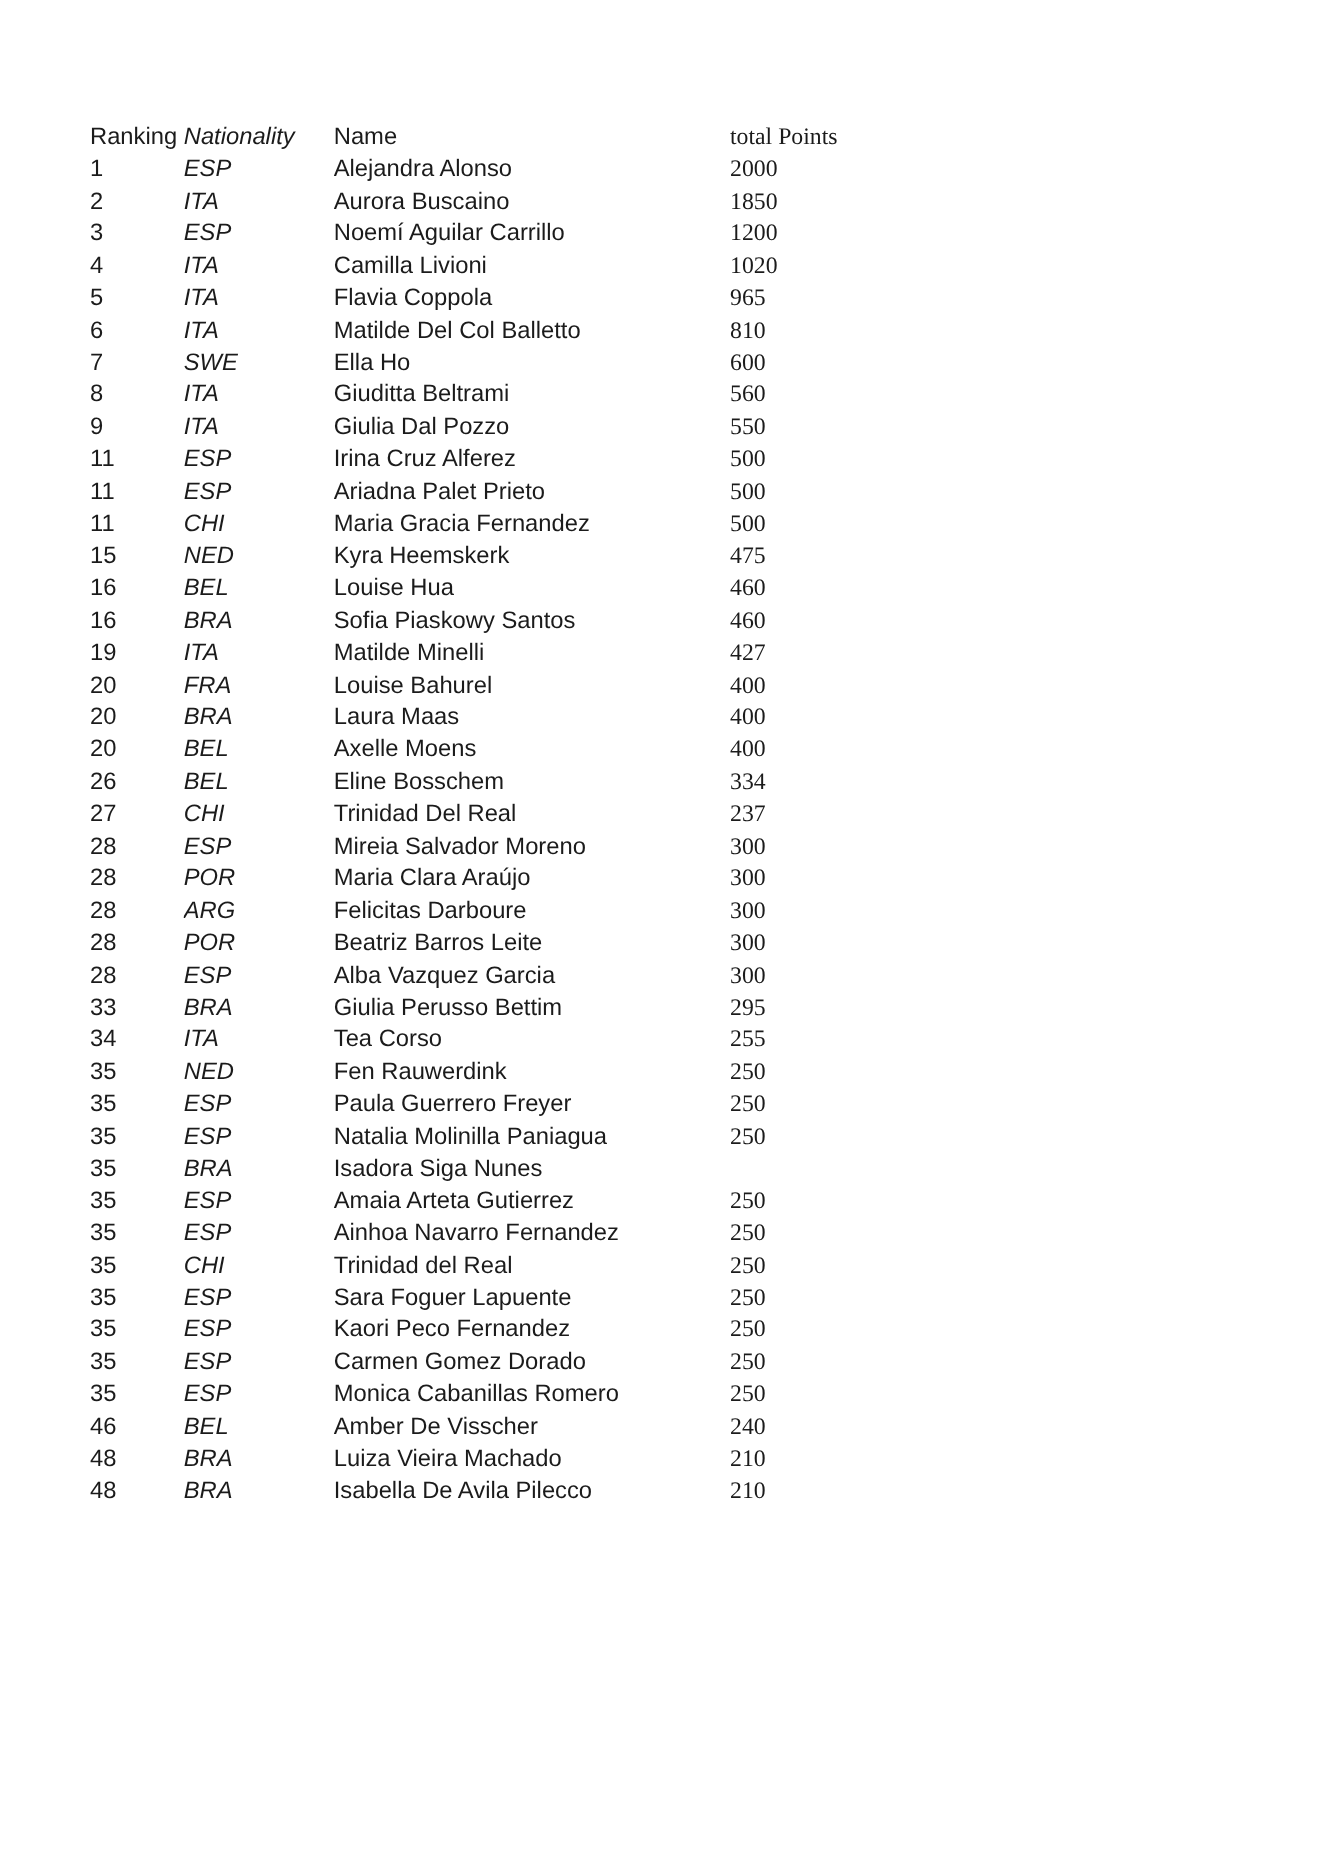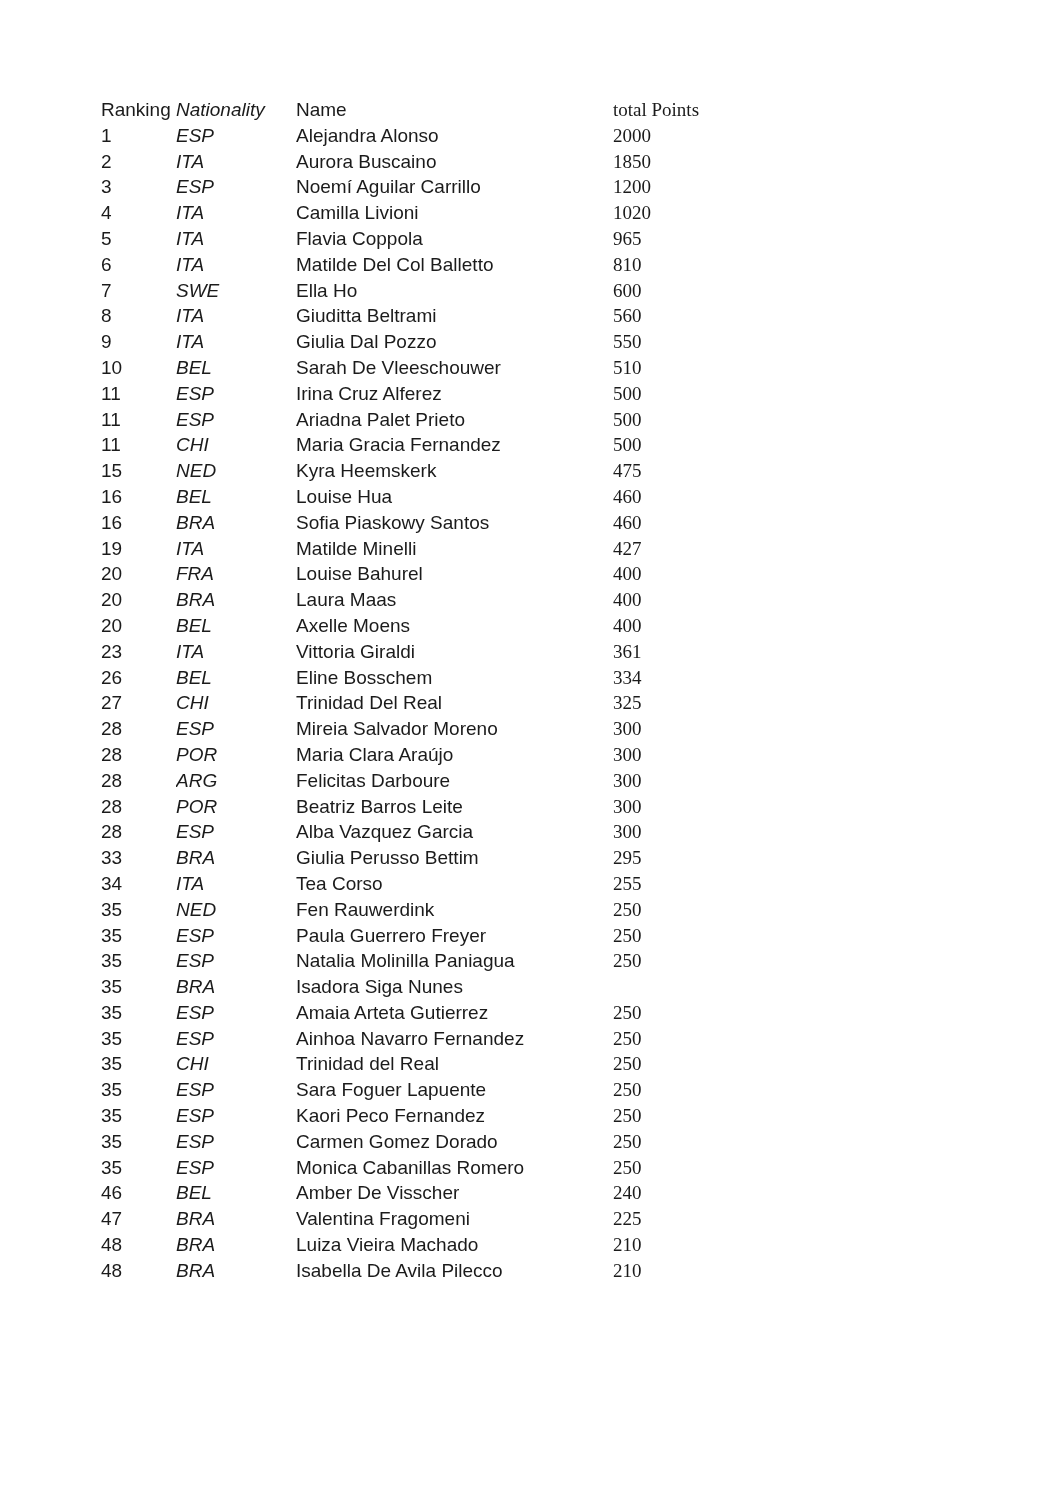--- a/index.html
+++ b/index.html
@@ -10,21 +10,21 @@
   body {
     position: relative;
     width: 1058px;
     height: 1497px;
     overflow: hidden;
     font-family: "Liberation Sans", sans-serif;
     color: #1b1b1b;
   }
   .sheet {
     position: absolute;
-    left: 101px;
+    left: 72px;
     top: 97px;
   }
   table.ranking {
     border-collapse: collapse;
     table-layout: fixed;
   }
   table.ranking tr {
     height: 25.8px;
   }
   table.ranking th,
@@ -110,26 +110,20 @@
           <td class="c-name">Giuditta Beltrami</td>
           <td class="c-pts">560</td>
         </tr>
         <tr>
           <td class="c-rank">9</td>
           <td class="c-nat">ITA</td>
           <td class="c-name">Giulia Dal Pozzo</td>
           <td class="c-pts">550</td>
         </tr>
         <tr>
-          <td class="c-rank">10</td>
-          <td class="c-nat">BEL</td>
-          <td class="c-name">Sarah De Vleeschouwer</td>
-          <td class="c-pts">510</td>
-        </tr>
-        <tr>
           <td class="c-rank">11</td>
           <td class="c-nat">ESP</td>
           <td class="c-name">Irina Cruz Alferez</td>
           <td class="c-pts">500</td>
         </tr>
         <tr>
           <td class="c-rank">11</td>
           <td class="c-nat">ESP</td>
           <td class="c-name">Ariadna Palet Prieto</td>
           <td class="c-pts">500</td>
@@ -176,36 +170,30 @@
           <td class="c-name">Laura Maas</td>
           <td class="c-pts">400</td>
         </tr>
         <tr>
           <td class="c-rank">20</td>
           <td class="c-nat">BEL</td>
           <td class="c-name">Axelle Moens</td>
           <td class="c-pts">400</td>
         </tr>
         <tr>
-          <td class="c-rank">23</td>
-          <td class="c-nat">ITA</td>
-          <td class="c-name">Vittoria Giraldi</td>
-          <td class="c-pts">361</td>
-        </tr>
-        <tr>
           <td class="c-rank">26</td>
           <td class="c-nat">BEL</td>
           <td class="c-name">Eline Bosschem</td>
           <td class="c-pts">334</td>
         </tr>
         <tr>
           <td class="c-rank">27</td>
           <td class="c-nat">CHI</td>
           <td class="c-name">Trinidad Del Real</td>
-          <td class="c-pts">325</td>
+          <td class="c-pts">237</td>
         </tr>
         <tr>
           <td class="c-rank">28</td>
           <td class="c-nat">ESP</td>
           <td class="c-name">Mireia Salvador Moreno</td>
           <td class="c-pts">300</td>
         </tr>
         <tr>
           <td class="c-rank">28</td>
           <td class="c-nat">POR</td>
@@ -306,26 +294,20 @@
           <td class="c-rank">35</td>
           <td class="c-nat">ESP</td>
           <td class="c-name">Monica Cabanillas Romero</td>
           <td class="c-pts">250</td>
         </tr>
         <tr>
           <td class="c-rank">46</td>
           <td class="c-nat">BEL</td>
           <td class="c-name">Amber De Visscher</td>
           <td class="c-pts">240</td>
-        </tr>
-        <tr>
-          <td class="c-rank">47</td>
-          <td class="c-nat">BRA</td>
-          <td class="c-name">Valentina Fragomeni</td>
-          <td class="c-pts">225</td>
         </tr>
         <tr>
           <td class="c-rank">48</td>
           <td class="c-nat">BRA</td>
           <td class="c-name">Luiza Vieira Machado</td>
           <td class="c-pts">210</td>
         </tr>
         <tr>
           <td class="c-rank">48</td>
           <td class="c-nat">BRA</td>

